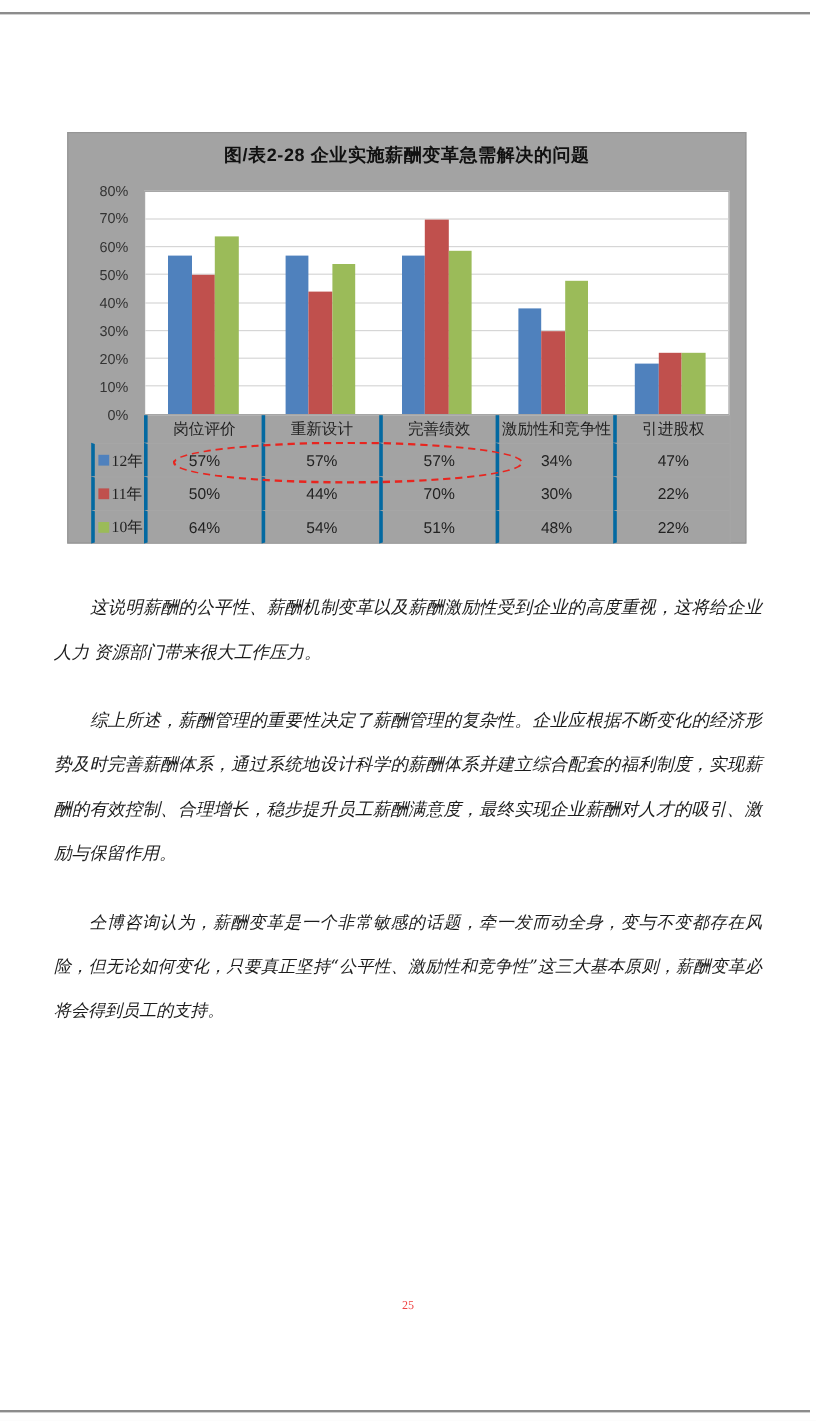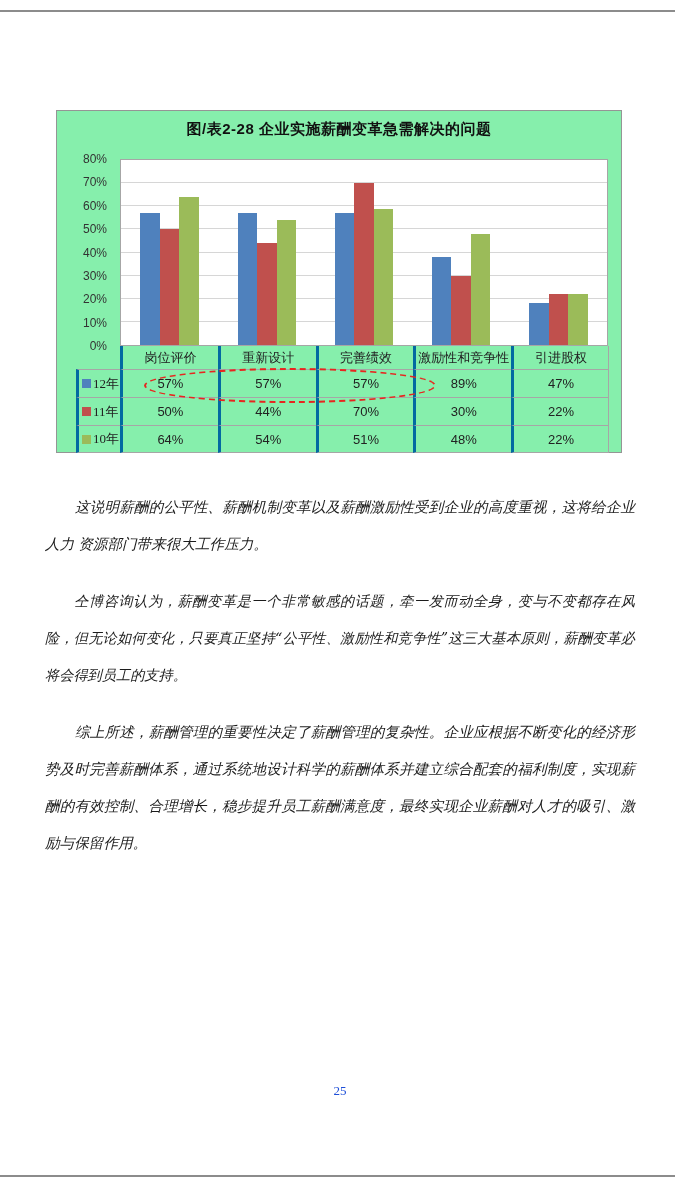--- a/index.html
+++ b/index.html
@@ -8,21 +8,21 @@
     position:relative; width:680px; height:1184px;
     background:#ffffff; overflow:hidden; margin:0 auto;
   }
   .rule { position:absolute; left:0; width:675px; height:2px; background:#8c8c8c; }
   .rule.top { top:10px; }
   .rule.bottom { top:1175px; }
 
   
   .chart-frame {
     position:absolute; left:56px; top:110px; width:566px; height:343px;
-    border:1px solid #959595; background:#86efac;
+    border:1px solid #959595; background:#a3a3a3;
   }
   .chart-title {
     position:absolute; left:0; top:9px; width:100%;
     text-align:center; font-size:15px; font-weight:bold; color:#111;
     font-family:"Liberation Sans", sans-serif;
     letter-spacing:0.5px;
   }
   .y-axis { position:absolute; left:0; top:48px; width:56px; height:187px; }
   .ylabel {
     position:absolute; right:6px; transform:translateY(50%);
@@ -71,21 +71,21 @@
     text-align:justify; text-indent:2.05em; margin:0 0 20px 0;
     font-family:"Liberation Sans", sans-serif;
     font-style:italic;
   }
   .para.kai {
     font-family:"DejaVu Serif", serif; font-style:italic; font-size:14.2px;
   }
 
   .page-number {
     position:absolute; left:0; top:1083px; width:100%;
-    text-align:center; font-size:13px; color:#1d4ed8;
+    text-align:center; font-size:10px; color:#ef4444;
     font-family:"Liberation Serif", serif;
   }
 </style>
 </head>
 <body>
 
 <div class="page">
   <div class="rule top"></div>
 
   <div class="chart-frame">
@@ -139,39 +139,39 @@
         <div class="cell corner"></div>
         <div class="cell cat">岗位评价</div>
         <div class="cell cat">重新设计</div>
         <div class="cell cat">完善绩效</div>
         <div class="cell cat">激励性和竞争性</div>
         <div class="cell cat last-col">引进股权</div>
         <div class="cell rowhead"><span class="swatch" style="background: rgb(79, 129, 189);"></span>12年</div>
         <div class="cell val">57%</div>
         <div class="cell val">57%</div>
         <div class="cell val">57%</div>
-        <div class="cell val">89%</div>
+        <div class="cell val">34%</div>
         <div class="cell val last-col">47%</div>
         <div class="cell rowhead"><span class="swatch" style="background: rgb(192, 80, 77);"></span>11年</div>
         <div class="cell val">50%</div>
         <div class="cell val">44%</div>
         <div class="cell val">70%</div>
         <div class="cell val">30%</div>
         <div class="cell val last-col">22%</div>
         <div class="cell rowhead last-row"><span class="swatch" style="background: rgb(155, 187, 89);"></span>10年</div>
         <div class="cell val last-row">64%</div>
         <div class="cell val last-row">54%</div>
         <div class="cell val last-row">51%</div>
         <div class="cell val last-row">48%</div>
         <div class="cell val last-row last-col">22%</div>
       </div>
     <div class="ellipse"></div>
   </div>
 
   <div class="text-block">
     <p class="para">这说明薪酬的公平性、薪酬机制变革以及薪酬激励性受到企业的高度重视，这将给企业人力 资源部门带来很大工作压力。</p>
+    <p class="para">综上所述，薪酬管理的重要性决定了薪酬管理的复杂性。企业应根据不断变化的经济形势及时完善薪酬体系，通过系统地设计科学的薪酬体系并建立综合配套的福利制度，实现薪酬的有效控制、合理增长，稳步提升员工薪酬满意度，最终实现企业薪酬对人才的吸引、激励与保留作用。</p>
     <p class="para kai">仝博咨询认为，薪酬变革是一个非常敏感的话题，牵一发而动全身，变与不变都存在风险，但无论如何变化，只要真正坚持“公平性、激励性和竞争性”这三大基本原则，薪酬变革必将会得到员工的支持。</p>
-    <p class="para">综上所述，薪酬管理的重要性决定了薪酬管理的复杂性。企业应根据不断变化的经济形势及时完善薪酬体系，通过系统地设计科学的薪酬体系并建立综合配套的福利制度，实现薪酬的有效控制、合理增长，稳步提升员工薪酬满意度，最终实现企业薪酬对人才的吸引、激励与保留作用。</p>
   </div>
 
   <div class="page-number">25</div>
   <div class="rule bottom"></div>
 </div>
 
 </body></html>

